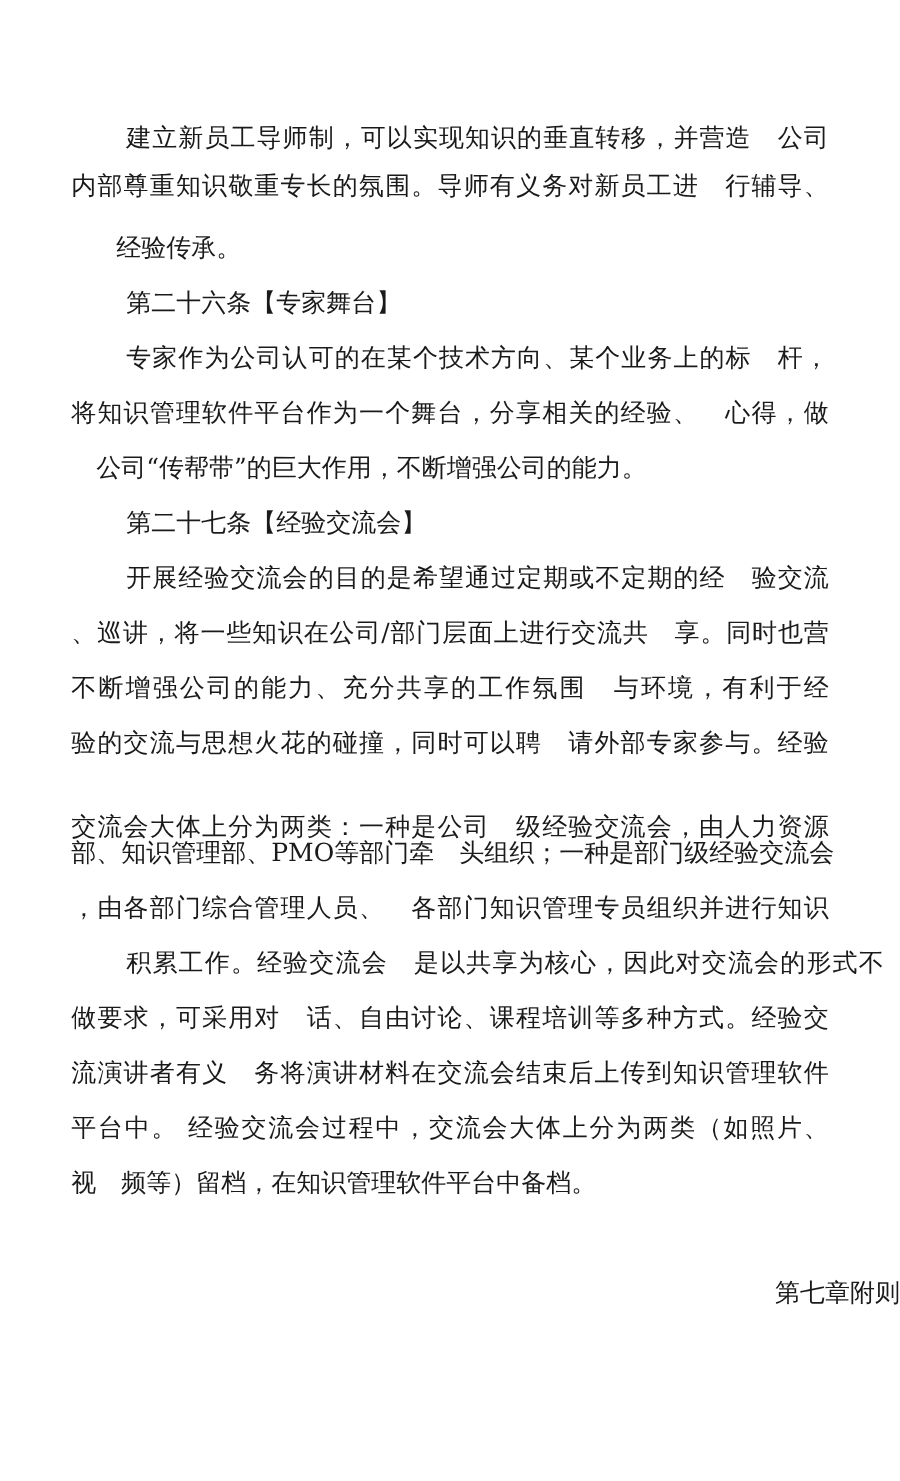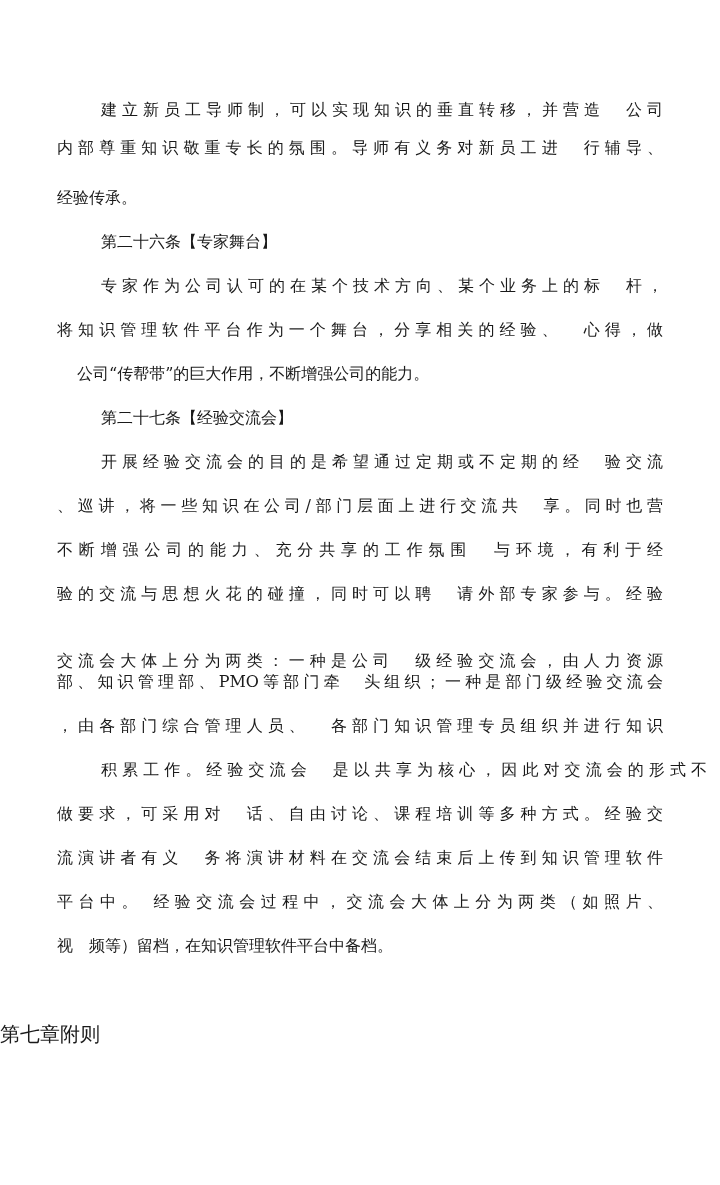--- a/index.html
+++ b/index.html
@@ -1,36 +1,36 @@
 <!DOCTYPE html>
 <html><head>
   <meta charset="utf-8">
   <style>
     html, body { margin: 0; padding: 0; background: #ffffff; }
     body { width: 720px; height: 1185px; position: relative; overflow: hidden;
       font-family: "DejaVu Serif", "Liberation Serif", serif; color: #1a1a1a; }
     .page { position: absolute; left: 0; top: 0; width: 720px; height: 1185px; }
     .line {
       position: absolute; left: 57px; width: 606px; height: 30px;
-      font-size: 16px; line-height: 30px; white-space: nowrap;
+      font-size: 20px; line-height: 30px; white-space: nowrap;
       text-align: justify; text-align-last: justify;
     }
     .line.indent { left: 101px; width: 562px; }
     .line.last { text-align-last: left; }
-    .heading { position: absolute; left: 0; width: 720px; text-align: left;
+    .heading { position: absolute; left: 0; width: 720px; text-align: right;
       font-size: 20px; line-height: 30px; }
   </style>
 </head>
 <body>
 
 <div class="page">
   <div id="lines">
       <div class="line indent" style="top: 95px;">建立新员工导师制，可以实现知识的垂直转移，并营造　公司</div>
       <div class="line" style="top: 133px;">内部尊重知识敬重专长的氛围。导师有义务对新员工进　行辅导、</div>
-      <div class="line last" style="top: 183px;">经验传承。</div>
+      <div class="line last" style="top: 183px; margin-left: 36px;">经验传承。</div>
       <div class="line indent last" style="top: 227px;">第二十六条【专家舞台】</div>
       <div class="line indent" style="top: 271px;">专家作为公司认可的在某个技术方向、某个业务上的标　杆，</div>
       <div class="line" style="top: 315px;">将知识管理软件平台作为一个舞台，分享相关的经验、　心得，做</div>
       <div class="line last" style="top: 359px; margin-left: 20px;">公司“传帮带”的巨大作用，不断增强公司的能力。</div>
       <div class="line indent last" style="top: 403px;">第二十七条【经验交流会】</div>
       <div class="line indent" style="top: 447px;">开展经验交流会的目的是希望通过定期或不定期的经　验交流</div>
       <div class="line" style="top: 491px;">、巡讲，将一些知识在公司/部门层面上进行交流共　享。同时也营</div>
       <div class="line" style="top: 535px;">不断增强公司的能力、充分共享的工作氛围　与环境，有利于经</div>
       <div class="line" style="top: 579px;">验的交流与思想火花的碰撞，同时可以聘　请外部专家参与。经验</div>
       <div class="line" style="top: 646px;">交流会大体上分为两类：一种是公司　级经验交流会，由人力资源</div>

